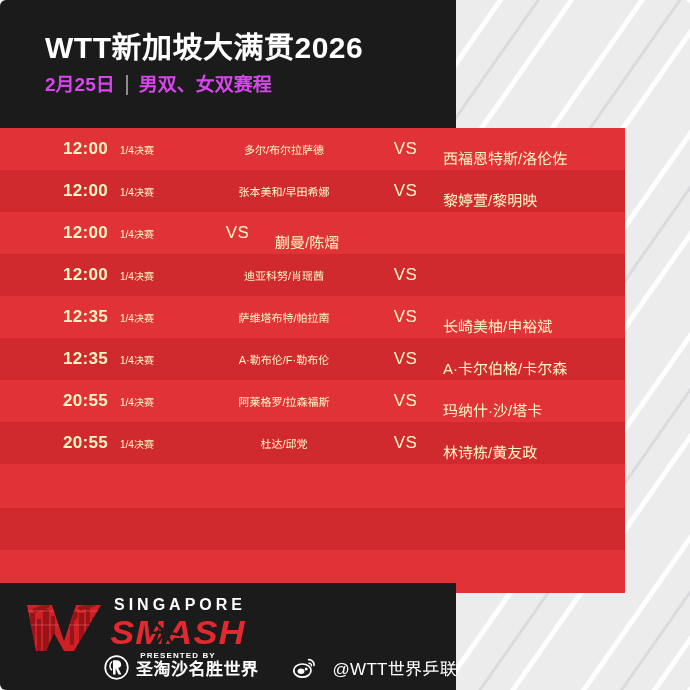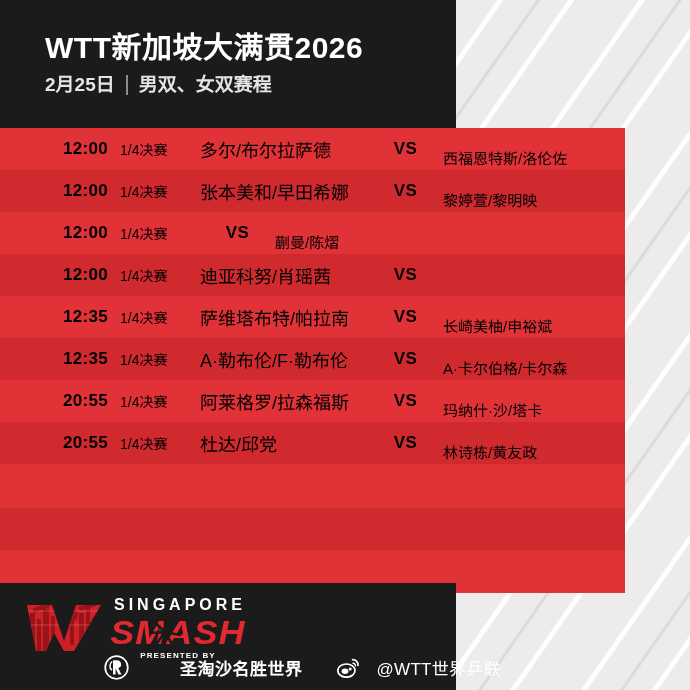--- a/index.html
+++ b/index.html
@@ -10,20 +10,21 @@
     overflow: hidden;
     font-family: "Liberation Sans", "DejaVu Sans", sans-serif;
   }
 
   #poster {
     position: relative;
     width: 690px;
     height: 690px;
     background: #ececec;
     overflow: hidden;
+    border-radius: 6px;
   }
 
   
   .bg-pattern {
     position: absolute;
     inset: 0;
     background-color: #ececec;
     background-image:
       repeating-linear-gradient(
         -55deg,
@@ -67,21 +68,21 @@
     font-weight: 800;
     letter-spacing: 0.5px;
     line-height: 1.12;
     white-space: nowrap;
   }
 
   .subtitle {
     margin-top: 9px;
     font-size: 19px;
     font-weight: 700;
-    color: #e5e5e5;
+    color: #d946ef;
     white-space: nowrap;
     display: flex;
     align-items: center;
     line-height: 1.2;
   }
   .subtitle .sep {
     display: inline-block;
     width: 2px;
     height: 20px;
     background: #8c8c8c;
@@ -99,54 +100,54 @@
     background: #e03237;
     z-index: 2;
   }
 
   .row {
     position: relative;
     width: 100%;
     height: 42px;
     display: flex;
     align-items: center;
-    color: #000000;
+    color: #fef9c3;
   }
   .row.alt { background: #d02a2f; }
   .row.plain { background: #e03237; }
 
   .cell-time {
     width: 108px;
     text-align: right;
     font-size: 17px;
     font-weight: 800;
     letter-spacing: 0.3px;
     flex: 0 0 auto;
   }
   .cell-round {
     width: 92px;
     padding-left: 12px;
-    font-size: 14px;
+    font-size: 10px;
     font-weight: 400;
     flex: 0 0 auto;
     white-space: nowrap;
   }
   .cell-home {
     width: 168px;
-    text-align: left;
-    font-size: 18px;
+    text-align: center;
+    font-size: 11px;
     font-weight: 500;
     flex: 0 0 auto;
     white-space: nowrap;
   }
   .cell-vs {
     width: 75px;
     text-align: center;
     font-size: 17px;
-    font-weight: 700;
+    font-weight: 400;
     letter-spacing: 0.5px;
     flex: 0 0 auto;
   }
   .cell-away {
     flex: 1 1 auto;
     text-align: left;
     font-size: 15px;
     font-weight: 500;
     white-space: nowrap;
     padding-right: 10px;
@@ -225,21 +226,20 @@
   .sponsor-row {
     position: absolute;
     left: 104px;
     top: 72px;
     display: flex;
     align-items: center;
   }
   .rwc-logo {
     display: flex;
     align-items: center;
-    gap: 44px;
   }
   .rwc-mark { width: 25px; height: 25px; flex: 0 0 auto; }
   .rwc-text {
     color: #ffffff;
     font-size: 17px;
     font-weight: 800;
     margin-left: 7px;
     letter-spacing: 0.5px;
     white-space: nowrap;
   }

